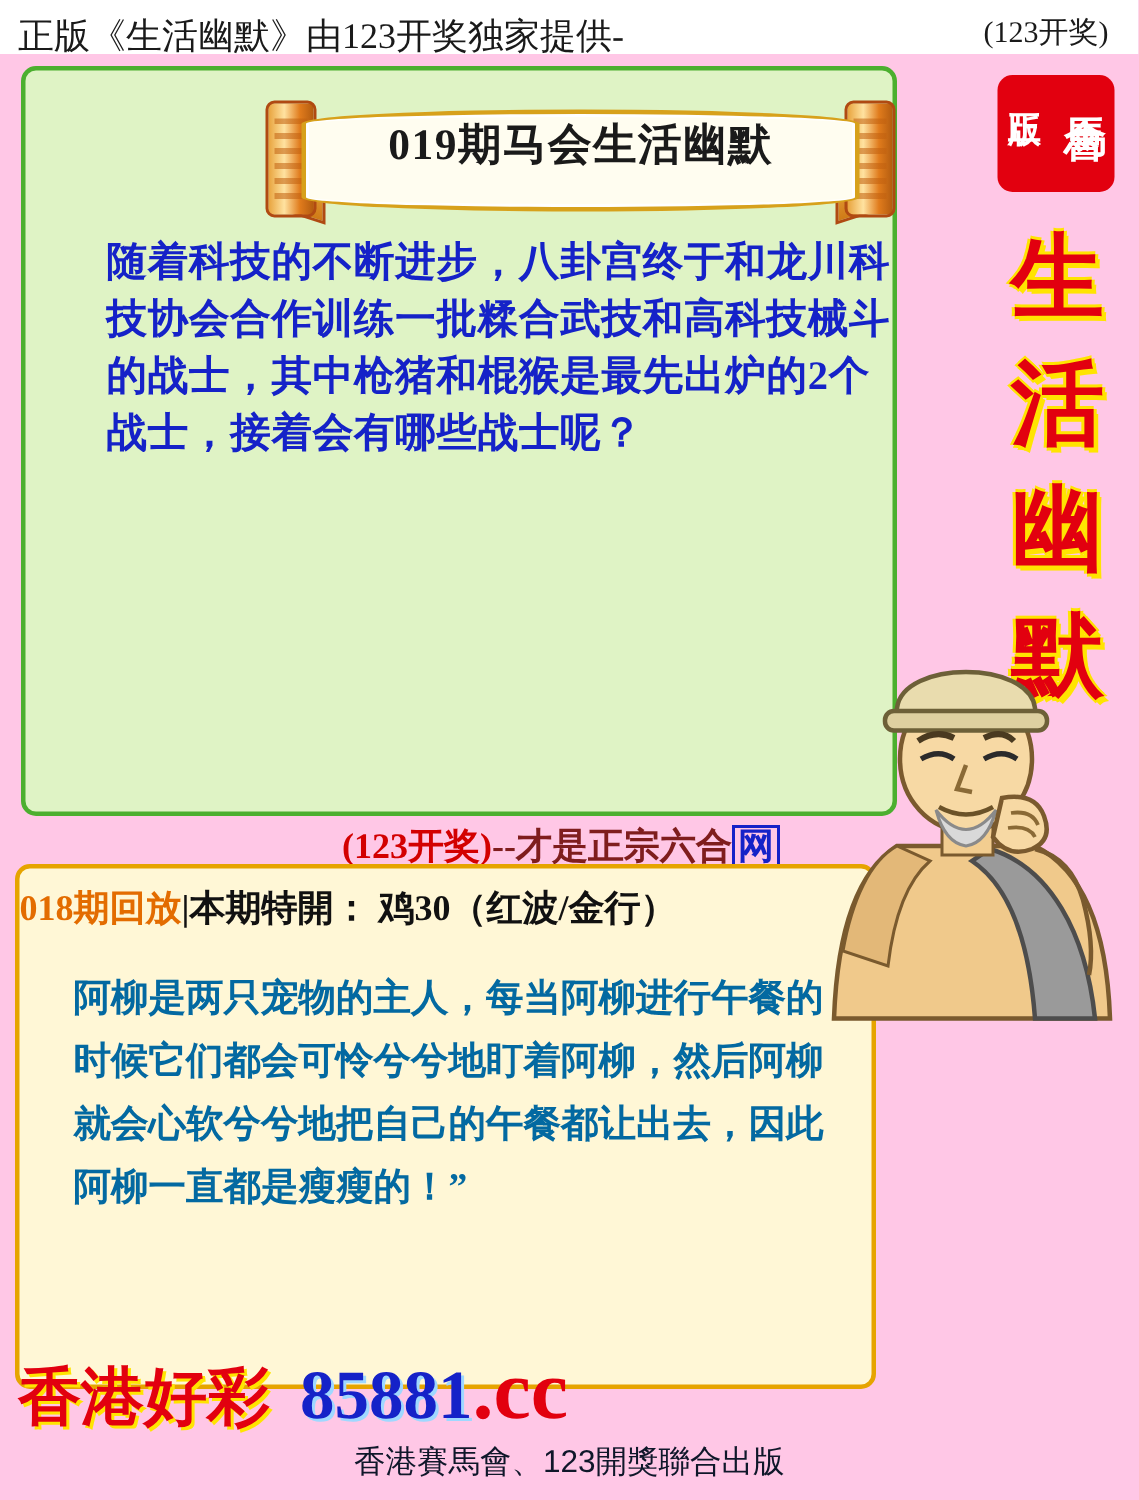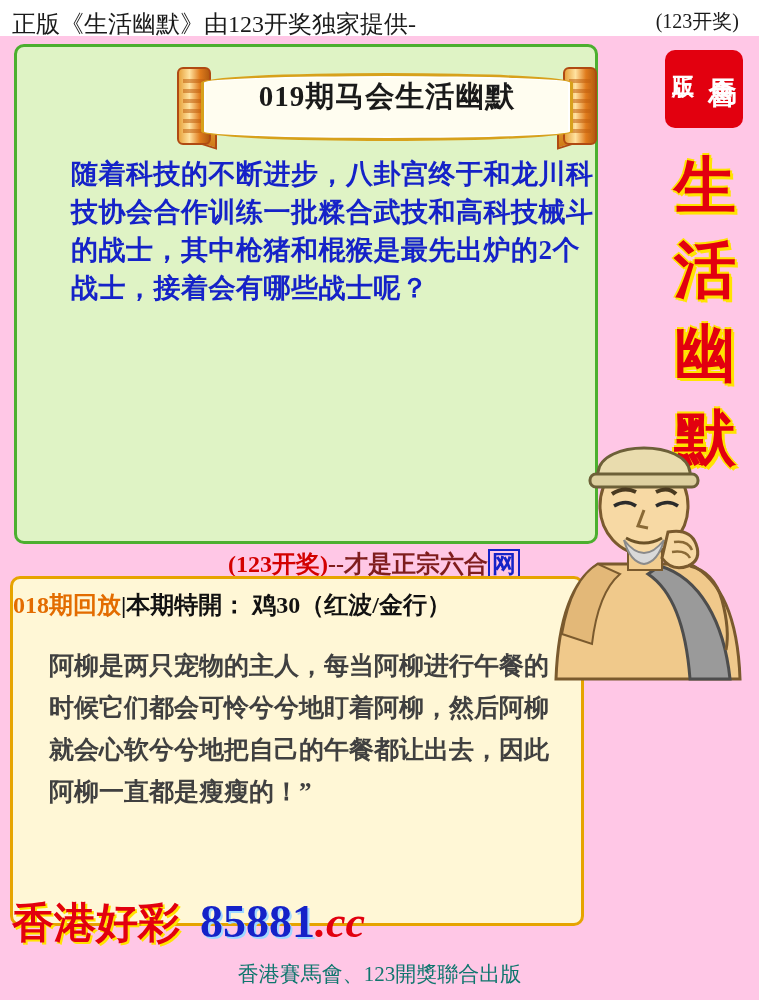--- a/index.html
+++ b/index.html
@@ -185,21 +185,21 @@
   .yellow-head .orange { color: #e36c00; }
   .yellow-head .dark   { color: #111; }
   .answer-text {
     position: absolute;
     left: 36px;
     top: 66px;
     width: 510px;
     font-family: "Liberation Serif", serif;
     font-size: 25px;
     line-height: 42px;
-    color: #404040;
+    color: #0369a1;
     font-weight: bold;
   }
 
   
   .side-stamp {
     position: absolute;
     right: 16px;
     top: 14px;
     width: 78px;
     height: 78px;
@@ -263,33 +263,32 @@
   .bb-num {
     font-family: "Liberation Serif", serif;
     font-size: 46px;
     font-weight: bold;
     color: #1522c8;
     margin-left: 20px;
     text-shadow: 2px 2px 0 #9fd8ff;
   }
   .bb-cc {
     font-family: "Liberation Serif", serif;
-    font-size: 44px;
+    font-size: 56px;
     font-weight: bold;
     color: #e2000f;
-    font-style: italic;
   }
   .bottom-foot {
     position: absolute;
     left: 0; right: 0;
     top: 960px;
     text-align: center;
-    font-family: Liberation Serif, serif;
+    font-family: Liberation Sans, sans-serif;
     font-size: 21px;
-    color: #0f766e;
+    color: #0f172a;
     white-space: nowrap;
   }
 </style>
 </head>
 <body>
 
 <div class="top-bar"></div>
 <div class="top-left-text">正版《生活幽默》由123开奖独家提供-</div>
 <div class="top-right-text">(123开奖)</div>
 

